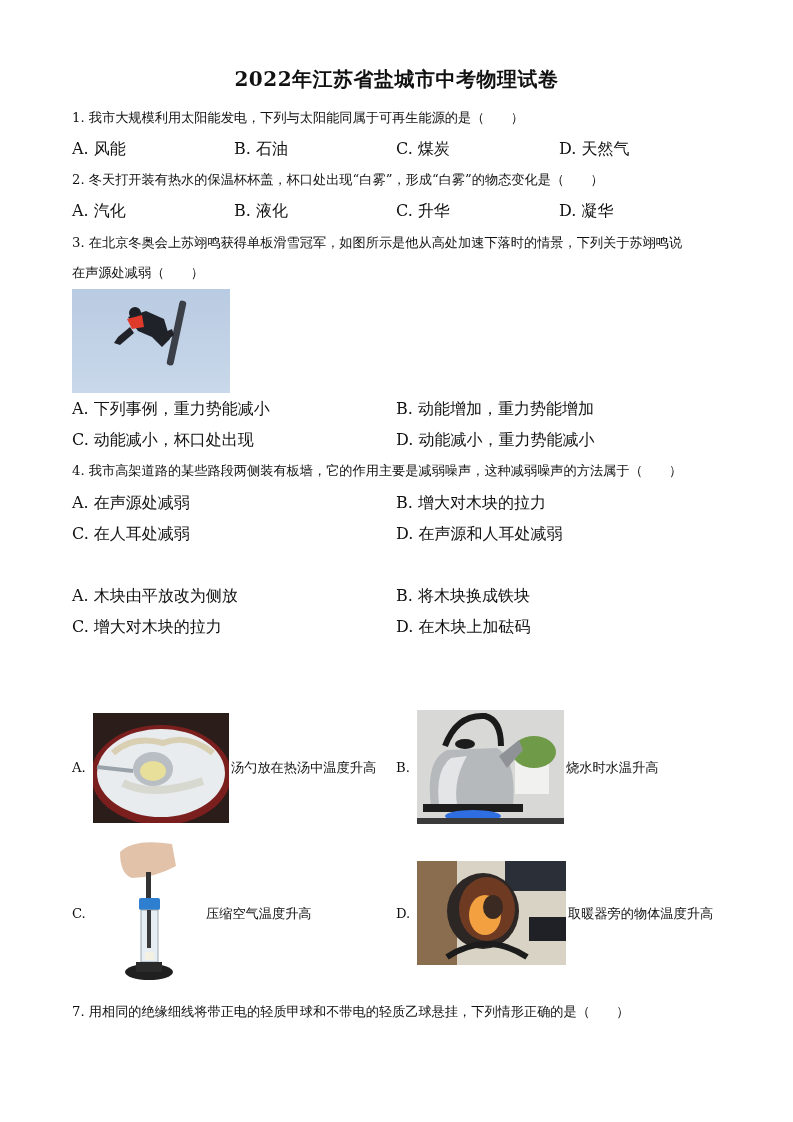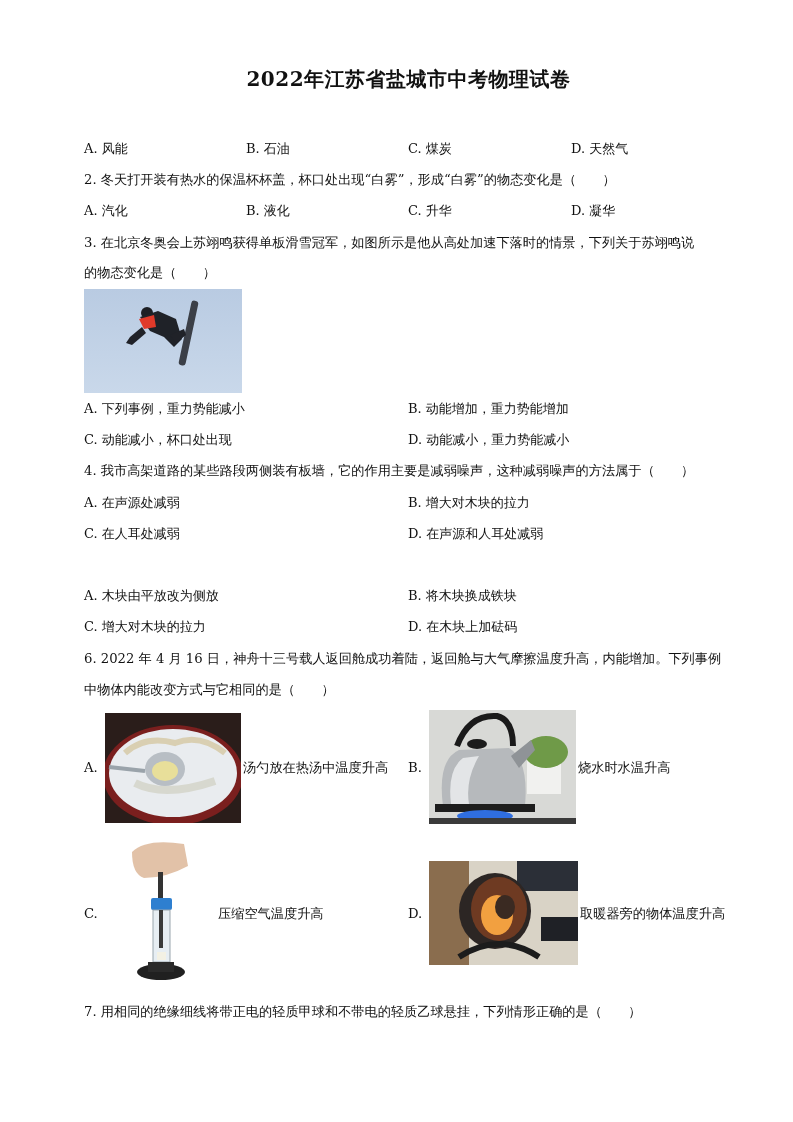--- a/index.html
+++ b/index.html
@@ -1,46 +1,47 @@
 <!DOCTYPE html>
 <html><head>
 <meta charset="utf-8">
 <style>
   html, body { margin: 0; padding: 0; background: #ffffff; }
   body { width: 793px; height: 1122px; position: relative; overflow: hidden;
          font-family: "DejaVu Serif", "Liberation Serif", serif; color: #111; }
-  .page { position: absolute; left: 12px; top: 0; width: 707px; height: 1122px; }
+  .page { position: absolute; left: 0; top: 0; width: 707px; height: 1122px; }
   .title { position: absolute; left: 0; top: 66px; width: 793px; text-align: center;
            font-size: 20px; font-weight: bold; letter-spacing: 0.5px; }
   .line { position: absolute; left: 72px; font-size: 13.2px; line-height: 20px; white-space: nowrap; }
-  .opt { position: absolute; font-size: 13px; line-height: 20px; white-space: nowrap; }
+  .opt { position: absolute; font-size: 16px; line-height: 20px; white-space: nowrap; }
   .img-box { position: absolute; overflow: hidden; }
   .img-box svg { display: block; width: 100%; height: 100%; }
   .label { position: absolute; font-size: 13.2px; line-height: 20px; white-space: nowrap; }
 </style>
 </head>
 <body>
 
 <div class="page">
 
   <div class="title">2022年江苏省盐城市中考物理试卷</div>
 
+  <div class="line" style="top:108px">1. 我市大规模利用太阳能发电，下列与太阳能同属于可再生能源的是（　　）</div>
   <div class="opt" style="left:72px;top:139px"><span>A.</span>&nbsp;<span>风能</span></div>
   <div class="opt" style="left:234px;top:139px"><span>B.</span>&nbsp;<span>石油</span></div>
   <div class="opt" style="left:396px;top:139px"><span>C.</span>&nbsp;<span>煤炭</span></div>
   <div class="opt" style="left:559px;top:139px"><span>D.</span>&nbsp;<span>天然气</span></div>
 
   <div class="line" style="top:170px">2. 冬天打开装有热水的保温杯杯盖，杯口处出现“白雾”，形成“白雾”的物态变化是（　　）</div>
   <div class="opt" style="left:72px;top:201px"><span>A.</span>&nbsp;<span>汽化</span></div>
   <div class="opt" style="left:234px;top:201px"><span>B.</span>&nbsp;<span>液化</span></div>
   <div class="opt" style="left:396px;top:201px"><span>C.</span>&nbsp;<span>升华</span></div>
   <div class="opt" style="left:559px;top:201px"><span>D.</span>&nbsp;<span>凝华</span></div>
 
   <div class="line" style="top:233px">3. 在北京冬奥会上苏翊鸣获得单板滑雪冠军，如图所示是他从高处加速下落时的情景，下列关于苏翊鸣说</div>
-  <div class="line" style="top:263px">的物态变化是（　　）</div>
+  <div class="line" style="top:263px">在声源处减弱（　　）</div>
   <div class="img-box" style="left:72px;top:289px;width:158px;height:104px">
     <svg viewBox="0 0 158 104" preserveAspectRatio="none">
       <defs>
           <linearGradient id="sky" x1="0" y1="0" x2="0" y2="1">
             <stop offset="0" stop-color="#b9cbe2"></stop>
             <stop offset="1" stop-color="#c9d8ea"></stop>
           </linearGradient>
         </defs>
       <rect width="158" height="104" fill="url(#sky)"></rect>
       <rect x="101" y="11" width="7" height="66" rx="3" fill="#3b3f47" transform="rotate(12 104 44)"></rect>
@@ -60,22 +61,20 @@
   <div class="opt" style="left:72px;top:493px"><span>A.</span>&nbsp;<span>在声源处减弱</span></div>
   <div class="opt" style="left:396px;top:493px"><span>B.</span>&nbsp;<span>增大对木块的拉力</span></div>
   <div class="opt" style="left:72px;top:524px"><span>C.</span>&nbsp;<span>在人耳处减弱</span></div>
   <div class="opt" style="left:396px;top:524px"><span>D.</span>&nbsp;<span>在声源和人耳处减弱</span></div>
 
   <div class="opt" style="left:72px;top:586px"><span>A.</span>&nbsp;<span>木块由平放改为侧放</span></div>
   <div class="opt" style="left:396px;top:586px"><span>B.</span>&nbsp;<span>将木块换成铁块</span></div>
   <div class="opt" style="left:72px;top:617px"><span>C.</span>&nbsp;<span>增大对木块的拉力</span></div>
   <div class="opt" style="left:396px;top:617px"><span>D.</span>&nbsp;<span>在木块上加砝码</span></div>
 
-  <div class="line" style="top:649px">6. 2022 年 4 月 16 日，神舟十三号载人返回舱成功着陆，返回舱与大气摩擦温度升高，内能增加。下列事例</div>
-  <div class="line" style="top:680px">中物体内能改变方式与它相同的是（　　）</div>
 
   <div class="label" style="left:72px;top:758px">A.</div>
   <div class="img-box" style="left:93px;top:713px;width:136px;height:110px">
     <svg viewBox="0 0 136 110" preserveAspectRatio="none">
       <rect width="136" height="110" fill="#2a1d1a"></rect>
       <ellipse cx="68" cy="62" rx="70" ry="50" fill="#7a1f1e"></ellipse>
       <ellipse cx="68" cy="60" rx="64" ry="44" fill="#e9ecef"></ellipse>
       <path d="M20 40 Q40 22 70 30 Q95 20 120 40" stroke="#d9cfb2" stroke-width="6" fill="none"></path>
       <path d="M30 70 Q60 85 110 68" stroke="#d7d8cf" stroke-width="8" fill="none"></path>
       <line x1="4" y1="54" x2="40" y2="58" stroke="#9aa3aa" stroke-width="4"></line>

